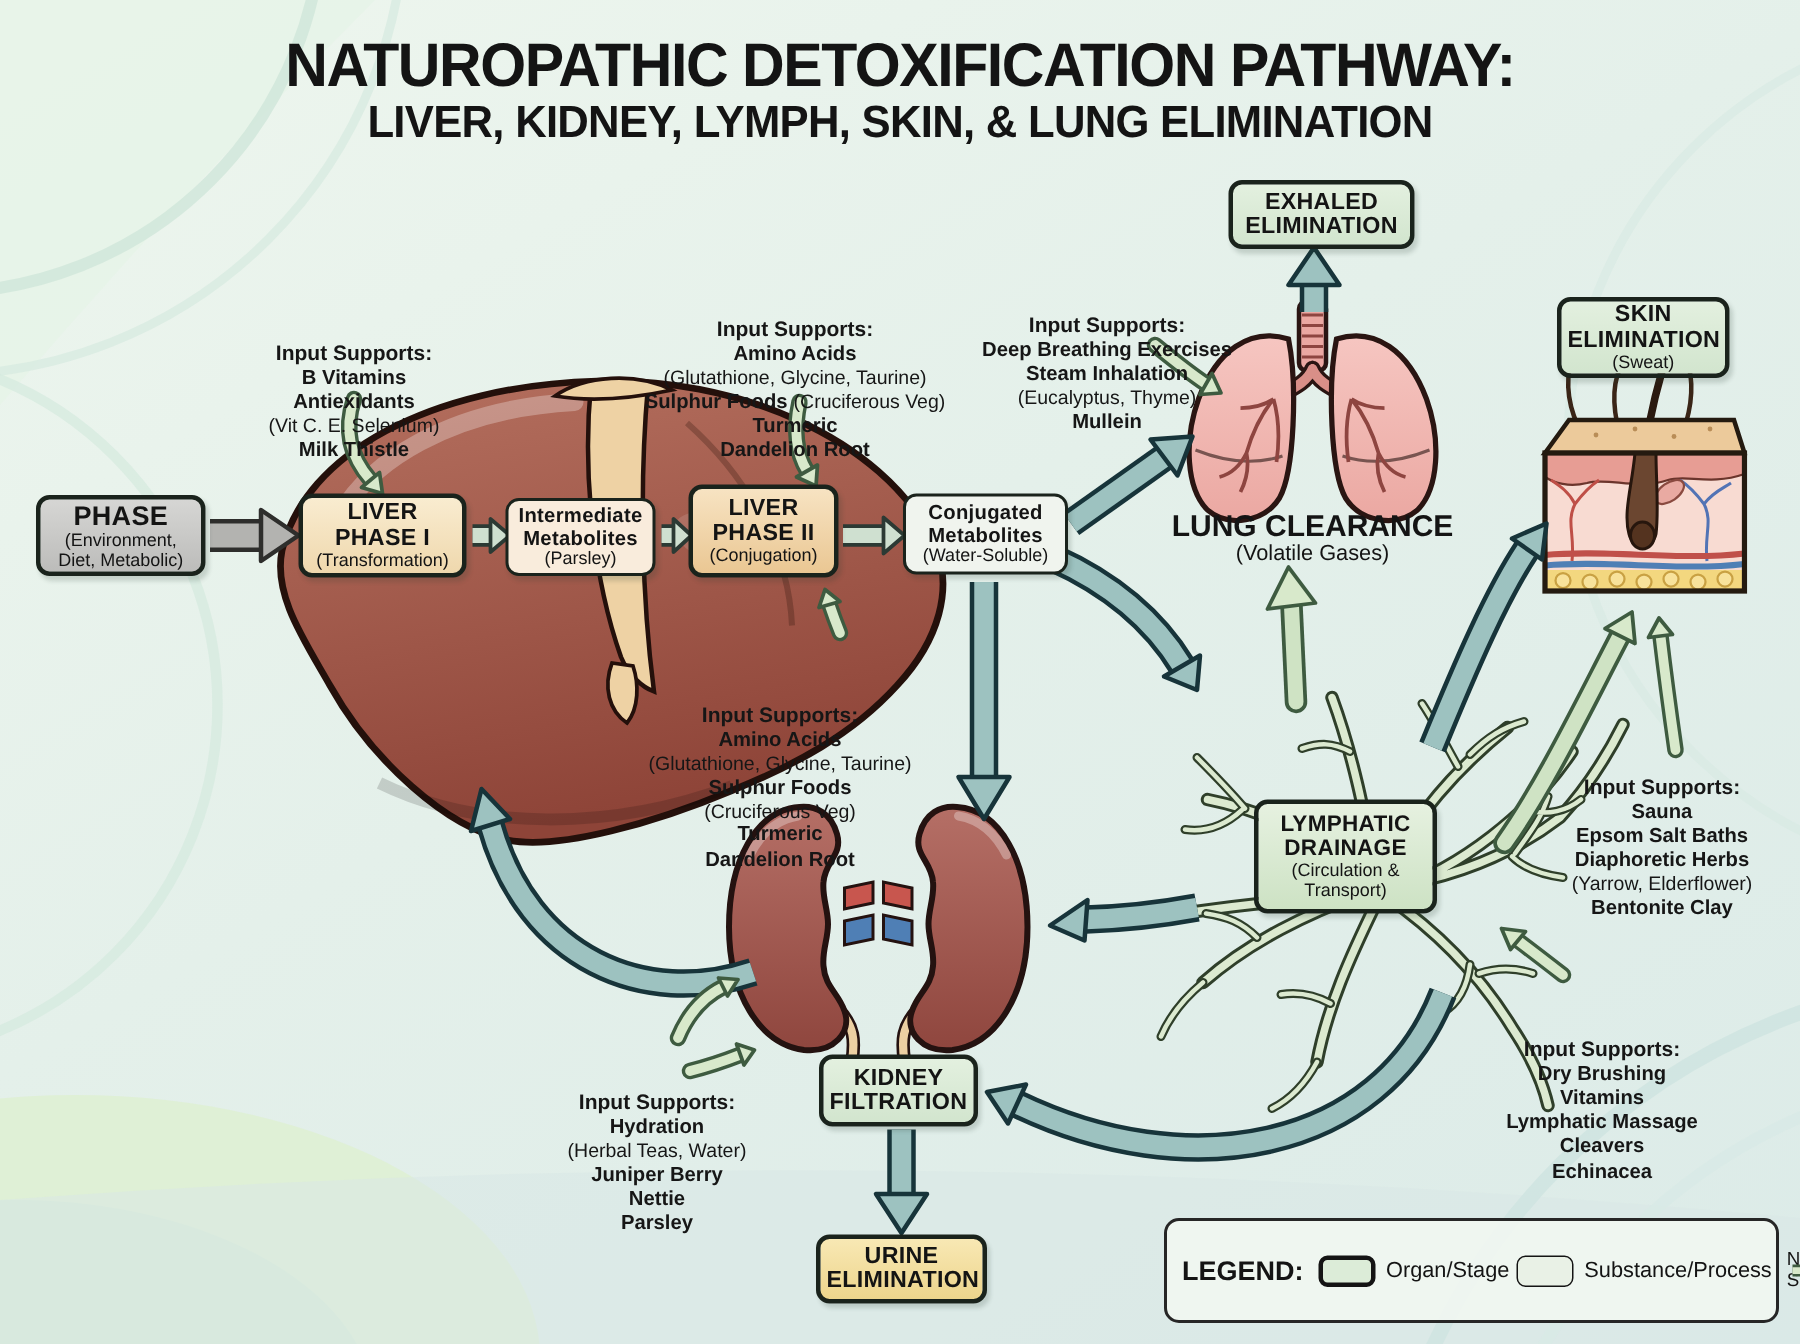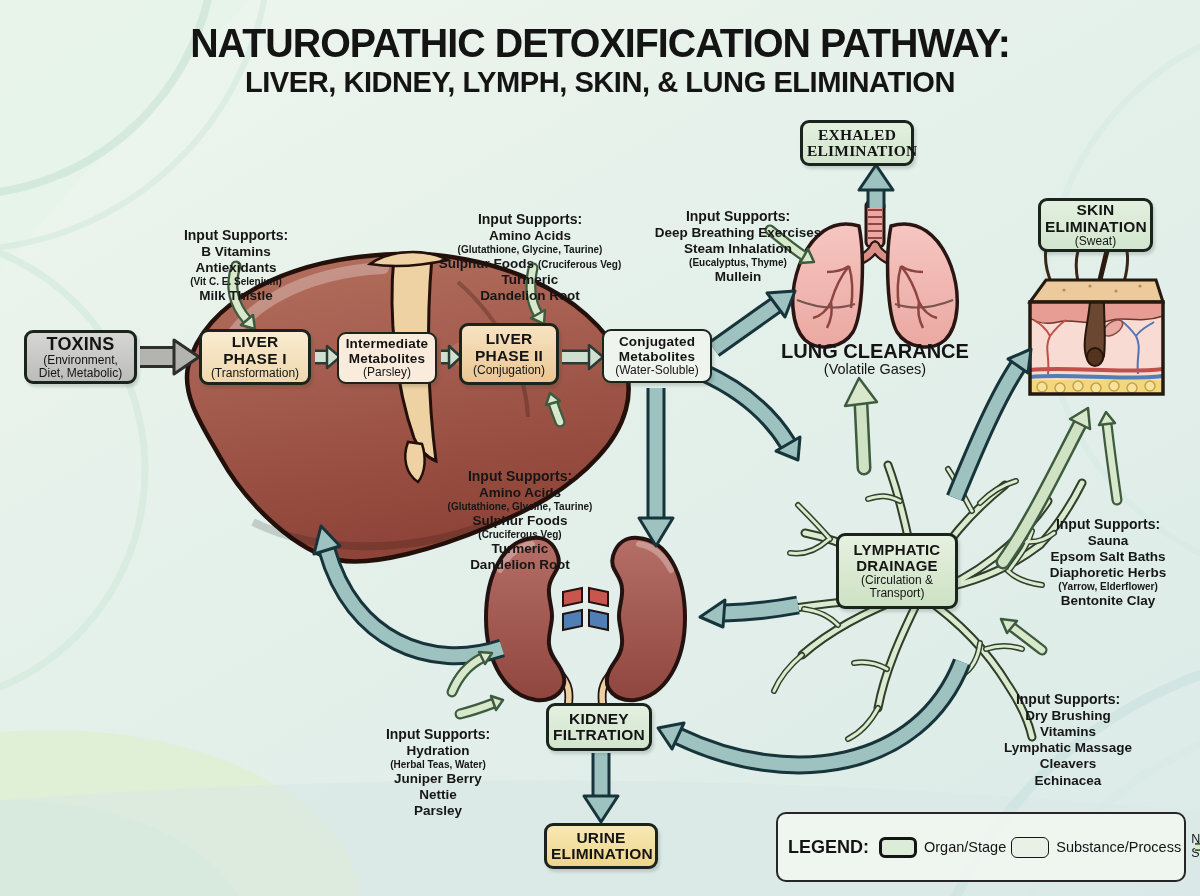--- a/index.html
+++ b/index.html
@@ -17,37 +17,37 @@
        padding:2px 4px;box-shadow:2px 3px 3px rgba(40,60,50,.18);}
   .box .t1{font-weight:700;font-size:15.5px;line-height:1.06;letter-spacing:.2px;}
   .box .sub{font-size:12px;line-height:1.08;}
   #box-toxins{left:24px;top:330px;width:113px;height:54px;background:linear-gradient(#d6d6d4,#bcbcba);}
   #box-toxins .t1{font-size:18px;}
   #box-phase1{left:199px;top:329px;width:112px;height:56px;background:linear-gradient(#f9ecd0,#efd8ad);}
   #box-intermediate{left:337px;top:332px;width:100px;height:52px;background:#f9ecdc;border-width:2px;}
   #box-intermediate .t1,#box-conjugated .t1{font-size:13.5px;}
   #box-phase2{left:459px;top:323px;width:100px;height:62px;background:linear-gradient(#f7e3c2,#eac793);}
   #box-conjugated{left:602px;top:329px;width:110px;height:54px;background:#f0f4ee;border-width:2px;}
-  #box-exhaled{left:800px;top:120px;width:114px;height:46px;background:linear-gradient(#e3f0df,#d2e5ce);font-family:Liberation Serif, serif;}
+  #box-exhaled{left:819px;top:120px;width:124px;height:46px;background:linear-gradient(#e3f0df,#d2e5ce);}
   #box-skin{left:1038px;top:198px;width:115px;height:54px;background:linear-gradient(#e3f0df,#d2e5ce);}
   #box-lymphatic{left:836px;top:533px;width:122px;height:76px;background:linear-gradient(#e6f1e0,#cde2c4);}
   #box-lymphatic .t1{font-size:15px;}
   #box-kidneyfilt{left:546px;top:703px;width:106px;height:48px;background:linear-gradient(#e3f0df,#d2e5ce);}
   #box-urine{left:544px;top:823px;width:114px;height:46px;background:linear-gradient(#f8e8b4,#edd58c);}
   
   .organ-label{position:absolute;text-align:center;}
   #label-lung-clearance{left:760px;top:341px;width:230px;}
   .ol1{font-size:20px;font-weight:700;line-height:1.05;}
   .ol2{font-size:14.5px;line-height:1.1;}
   
   .inputs{position:absolute;text-align:center;font-size:13.5px;line-height:1.2;color:#161616;margin-top:48px;}
   .inputs .ih{font-weight:700;font-size:14px;display:block;}
   .inputs .il{display:block;}
   .inputs .b{font-weight:700;}
-  .inputs .n{font-weight:700;font-size:10px;}
+  .inputs .n{font-weight:400;font-size:13px;}
   .inputs .sp{margin-left:4px;}
   
   #legend{position:absolute;left:776px;top:812px;width:410px;height:70px;box-sizing:border-box;
           background:rgba(241,247,241,.88);border:2px solid #262626;border-radius:10px;
           display:flex;align-items:center;gap:10px;padding:0 10px;}
   .lg-title{font-size:18px;font-weight:700;white-space:nowrap;}
   .lg-col{display:flex;flex-direction:row;justify-content:center;gap:5px;}
   .lg-row{display:flex;align-items:center;gap:7px;height:26px;}
   .sw{width:38px;height:21px;border-radius:6px;background:#dcecd8;border:3.5px solid #141414;box-sizing:border-box;}
   .sw.thin{border-width:1.5px;background:#e9f1e6;}
@@ -317,21 +317,21 @@
       <polygon class="sp-h" points="496,710 491,696 503,700"></polygon>
     </g>
   </svg>
 
   <div class="title-wrap">
     <div class="title-1">NATUROPATHIC DETOXIFICATION PATHWAY:</div>
     <div class="title-2">LIVER, KIDNEY, LYMPH, SKIN, &amp; LUNG ELIMINATION</div>
   </div>
 
   <div class="box" id="box-toxins">
-    <div class="t1">TOXINS</div>
+    <div class="t1">PHASE</div>
     <div class="sub">(Environment,</div>
     <div class="sub">Diet, Metabolic)</div>
   </div>
   <div class="box" id="box-phase1">
     <div class="t1">LIVER</div>
     <div class="t1">PHASE I</div>
     <div class="sub">(Transformation)</div>
   </div>
   <div class="box" id="box-intermediate">
     <div class="t1">Intermediate</div>

